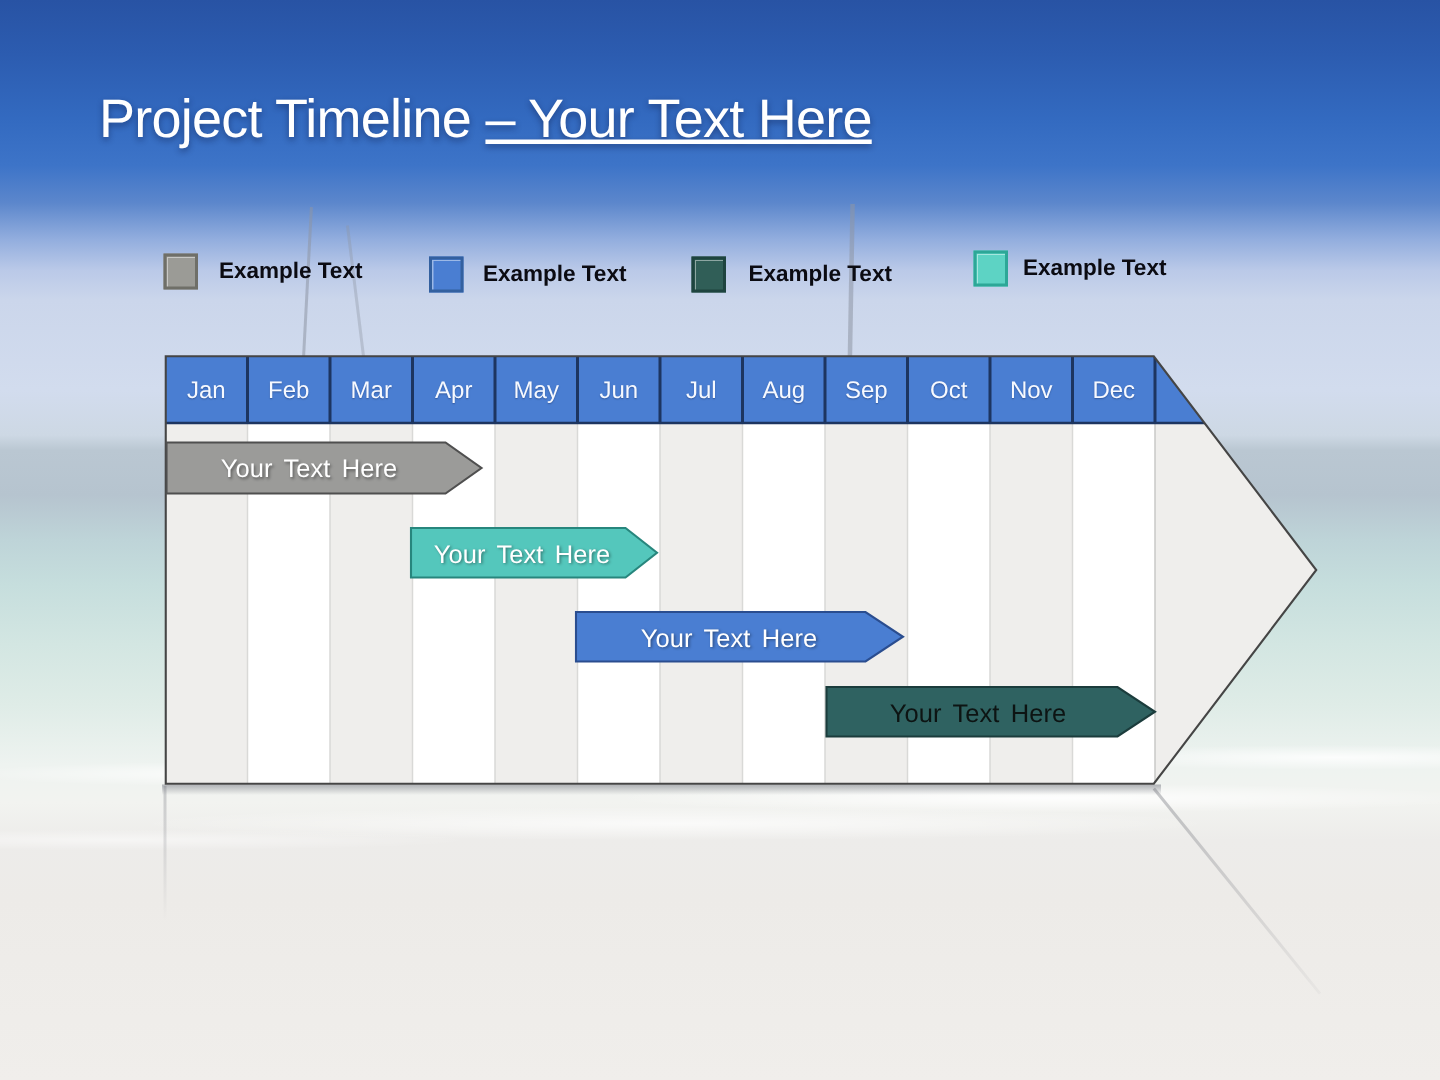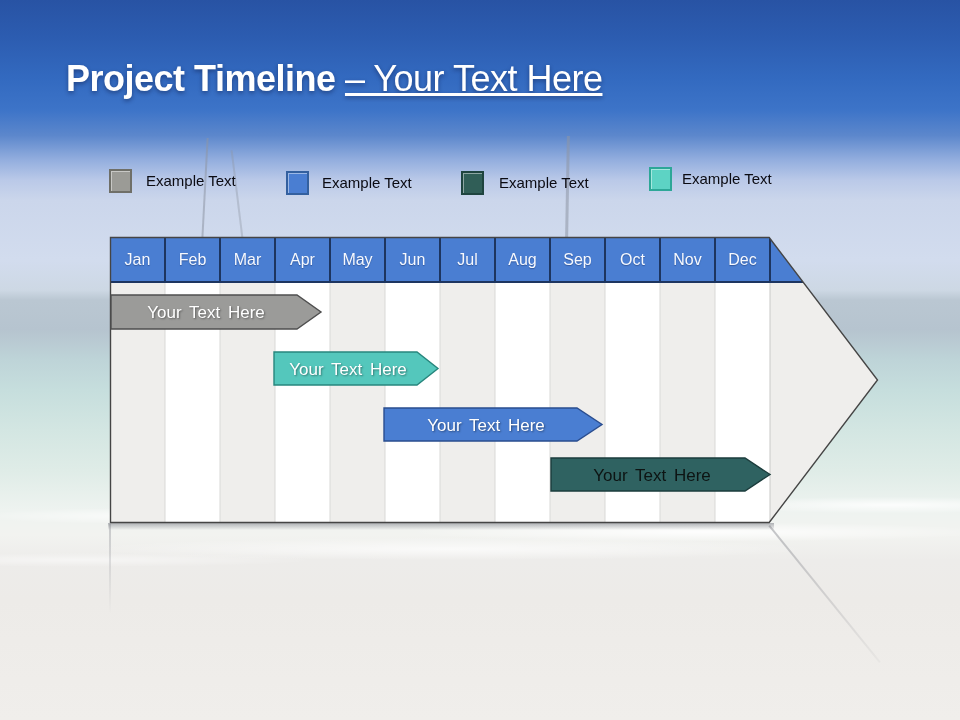--- a/index.html
+++ b/index.html
@@ -17,28 +17,28 @@
         #5c87cc 18.8%, #93aede 22.2%, #bac9e8 25%, #cbd6eb 27.8%,
         #d2dcee 36.1%, #cdd8e4 40.3%, #bac7d2 41.7%, #b6c4cf 45.8%,
         #bed4d8 50%, #c6dedd 54.2%, #d3e6e2 59.7%, #dfece7 65.3%,
         #eef3f0 70.8%, #f2f3f0 74.3%, #edecea 77.8%, #edebe8 83.3%, #f0eeeb 100%);
   }
   .title{
     position:absolute;left:66px;top:58px;white-space:nowrap;
     font-size:36px;color:#ffffff;letter-spacing:-0.5px;
     text-shadow:0 2px 4px rgba(10,20,60,.45);
   }
-  .title .bold{font-weight:700;}
+  .title .bold{font-weight:400;}
   .title .light{font-weight:400;text-decoration:underline;}
   .swatch{
     position:absolute;width:19px;height:20px;border:2px solid rgba(0,0,0,.35);
     box-shadow:inset 1px 1px 0 rgba(255,255,255,.45);
   }
   .legend-label{
-    position:absolute;font-size:15px;font-weight:400;color:#0b0b12;white-space:nowrap;text-align:right;
+    position:absolute;font-size:15px;font-weight:700;color:#0b0b12;white-space:nowrap;text-align:right;
   }
   .mast{position:absolute;background:rgba(142,150,164,.55);}
   .table-shadow{
     position:absolute;left:108px;top:523px;width:666px;height:7px;
     background:linear-gradient(180deg, rgba(110,112,122,.5), rgba(110,112,122,0));
   }
   .refl-diag{
     position:absolute;left:770px;top:525px;width:176px;height:1.5px;
     background:linear-gradient(90deg, rgba(110,112,120,.4), rgba(110,112,120,.05));
     transform:rotate(51deg);transform-origin:0 0;

